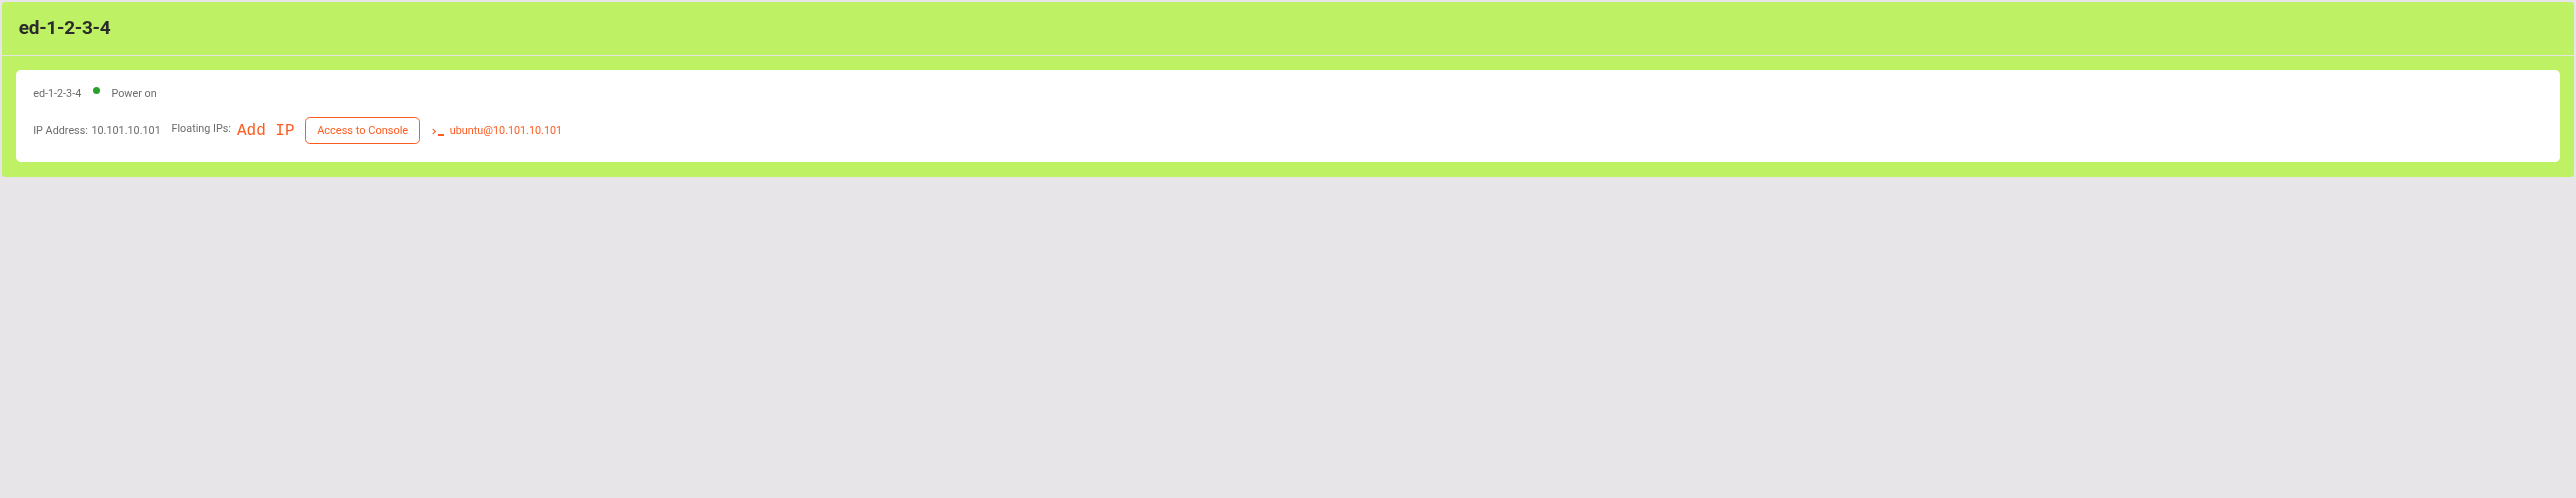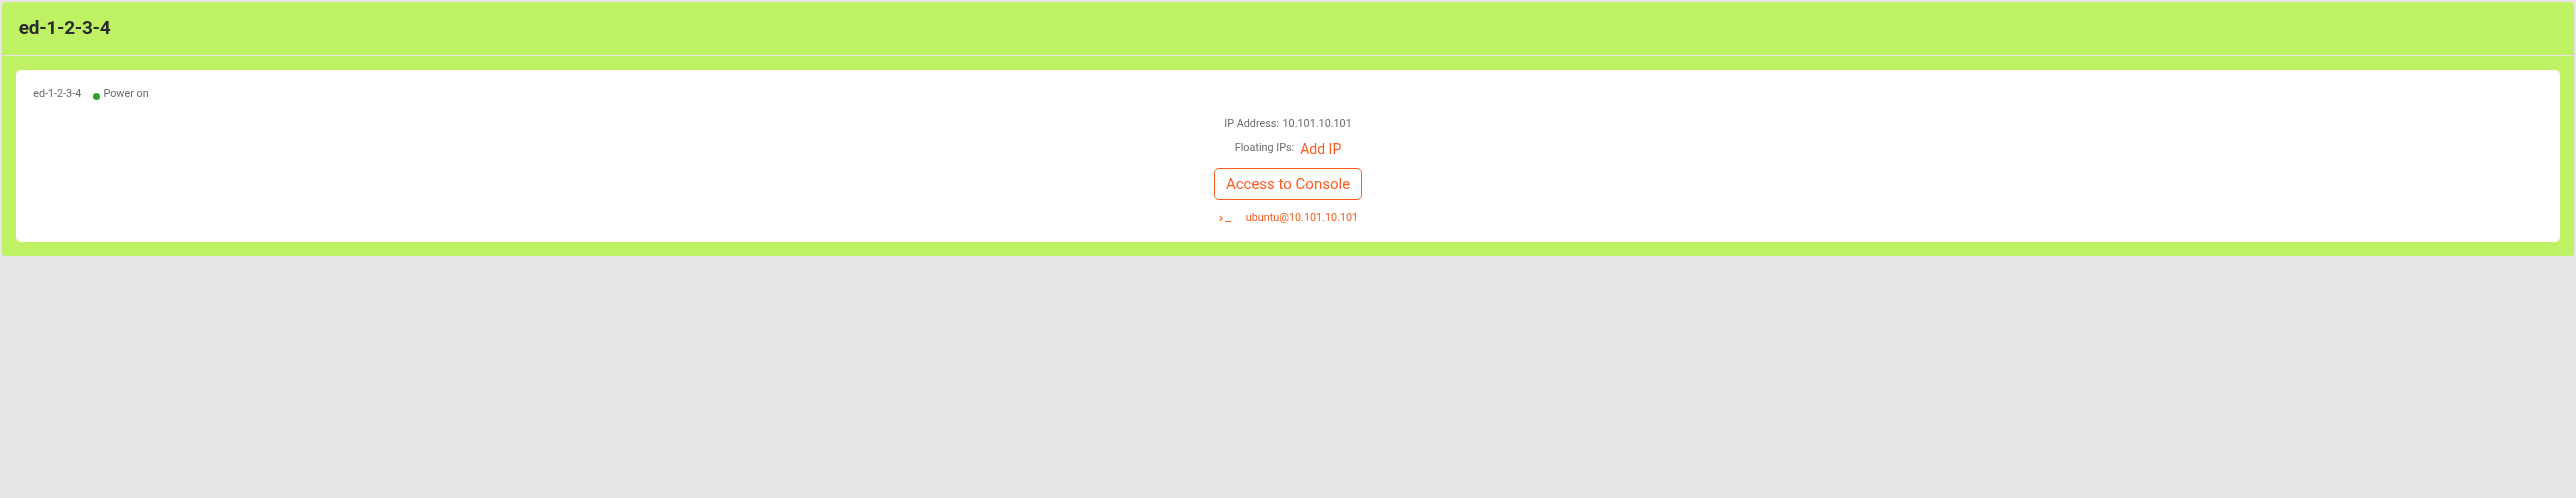--- a/index.html
+++ b/index.html
@@ -40,75 +40,75 @@
       align-items: center;
       gap: 12px;
       margin-bottom: 17px;
     }
     .instance-name {
       font-size: 10.8px;
       color: #6b6b6b;
     }
     .status-group {
       display: flex;
-      align-items: flex-end;
-      gap: 3px;
+      align-items: flex-start;
+      gap: 11px;
     }
     .status-dot {
       width: 7.2px;
       height: 7.2px;
       border-radius: 50%;
       background: #2ca02c;
       display: inline-block;
     }
     .status-text {
       font-size: 10.8px;
       color: #6b6b6b;
     }
     .info-row {
       display: flex;
       align-items: center;
       gap: 10.8px;
       flex-wrap: wrap;
-      flex-direction: column;
     }
     .ip-group {
       display: flex;
       align-items: baseline;
       gap: 3.6px;
       font-size: 10.8px;
       color: #6b6b6b;
     }
     .floating-group {
       display: flex;
       align-items: flex-start;
       gap: 6px;
       font-size: 10.8px;
       color: #6b6b6b;
     }
     .link {
       color: #ff5b1f;
       text-decoration: none;
       cursor: pointer;
-      font-size: 14px;
+      font-size: 16px;
+      font-family: Liberation Mono, monospace;
     }
     .btn-outline {
       border: 1.2px solid #ff5b1f;
       color: #ff5b1f;
       background: transparent;
       border-radius: 4.8px;
       padding: 6px 10.8px;
-      font-size: 15px;
+      font-size: 11px;
       cursor: pointer;
       font-family: inherit;
     }
     .ssh-group {
       display: flex;
       align-items: flex-end;
-      gap: 15px;
+      gap: 6px;
       color: #ff5b1f;
       font-size: 10.8px;
     }
     .terminal-icon {
       width: 13px;
       height: 9.6px;
       position: relative;
       display: inline-block;
     }
     .terminal-chevron {

